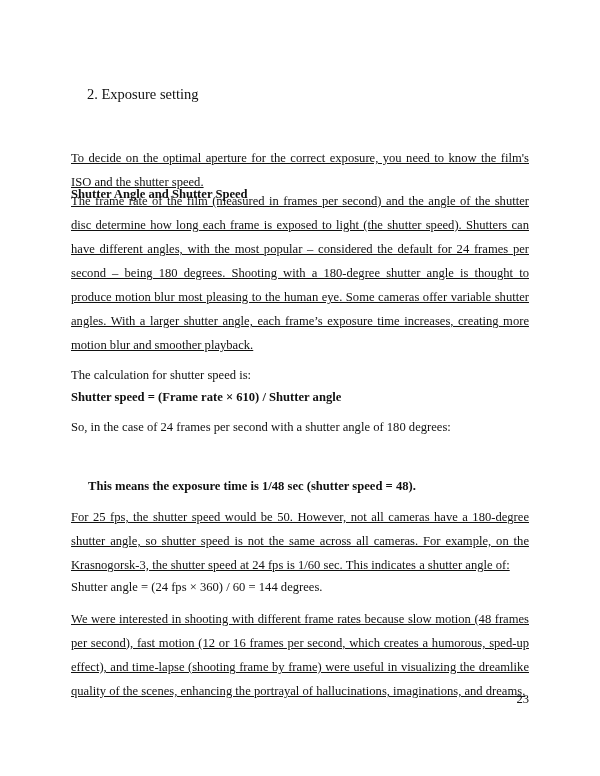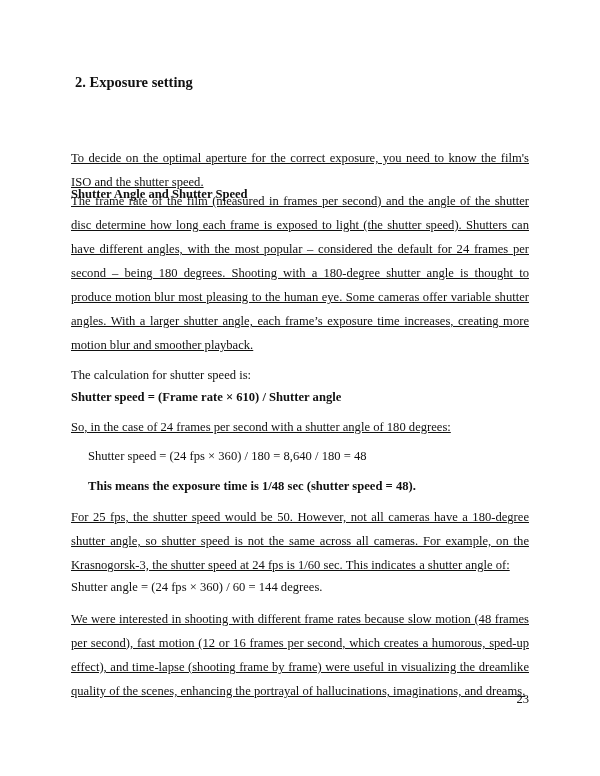--- a/index.html
+++ b/index.html
@@ -30,22 +30,22 @@
       line-height: 24px;
       margin: 0;
     }
     .justify { text-align: justify; text-decoration: underline; }
     .title {
       position: absolute;
       left: 71px;
       top: 68px;
       font-size: 14.5px;
       line-height: 20px;
-      margin: 4px;
-      font-weight: bold;
+      margin: 16px;
+      font-weight: normal;
     }
     .bold { font-weight: bold; }
     .indent { left: 88px; width: 441px; }
     .pagenum {
       position: absolute;
       right: 71px;
       top: 689px;
       font-size: 12.6px;
       line-height: 20px;
     }
@@ -60,23 +60,22 @@
   <p class="blk justify" style="top:146px;">To decide on the optimal aperture for the correct exposure, you need to know the film's ISO and the shutter speed.</p>
 
   <p class="blk bold" style="top:165px; top:165px; margin-top:16px; top:166px;">Shutter Angle and Shutter Speed</p>
 
   <p class="blk justify" style="top:189px;">The frame rate of the film (measured in frames per second) and the angle of the shutter disc determine how long each frame is exposed to light (the shutter speed). Shutters can have different angles, with the most popular – considered the default for 24 frames per second – being 180 degrees. Shooting with a 180-degree shutter angle is thought to produce motion blur most pleasing to the human eye. Some cameras offer variable shutter angles. With a larger shutter angle, each frame’s exposure time increases, creating more motion blur and smoother playback.</p>
 
   <p class="blk" style="top:363px;">The calculation for shutter speed is:</p>
 
   <p class="blk bold" style="top:385px;">Shutter speed = (Frame rate × 610) / Shutter angle</p>
 
-  <p class="blk" style="top:415px;text-decoration:underline;">So, in the case of 24 frames per second with a shutter angle of 180 degrees:</p>
+  <p class="blk" style="top:415px;">So, in the case of 24 frames per second with a shutter angle of 180 degrees:</p>
 
-  <p class="blk indent" style="top:444px;">Shutter speed = (24 fps × 360) / 180 = 8,640 / 180 = 48</p>
 
   <p class="blk indent" style="top:474px;font-weight:bold;">This means the exposure time is 1/48 sec (shutter speed = 48).</p>
 
   <p class="blk justify" style="top:505px;">For 25 fps, the shutter speed would be 50. However, not all cameras have a 180-degree shutter angle, so shutter speed is not the same across all cameras. For example, on the Krasnogorsk-3, the shutter speed at 24 fps is 1/60 sec. This indicates a shutter angle of:</p>
 
   <p class="blk" style="top:575px;">Shutter angle = (24 fps × 360) / 60 = 144 degrees.</p>
 
   <p class="blk justify" style="top:607px;">We were interested in shooting with different frame rates because slow motion (48 frames per second), fast motion (12 or 16 frames per second, which creates a humorous, sped-up effect), and time-lapse (shooting frame by frame) were useful in visualizing the dreamlike quality of the scenes, enhancing the portrayal of hallucinations, imaginations, and dreams.</p>
 
   <div class="pagenum">23</div>

